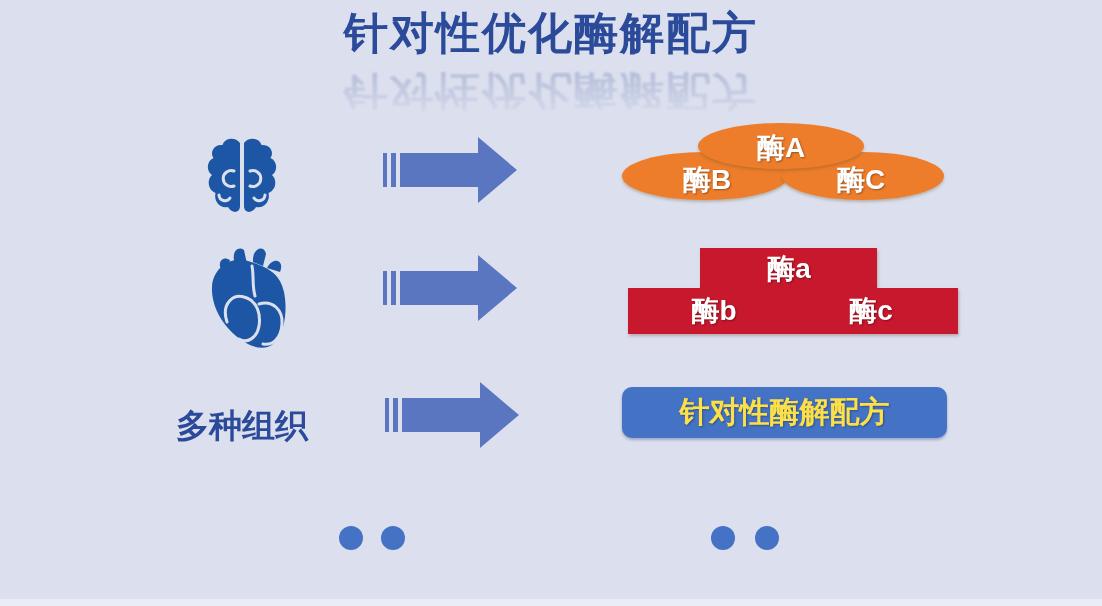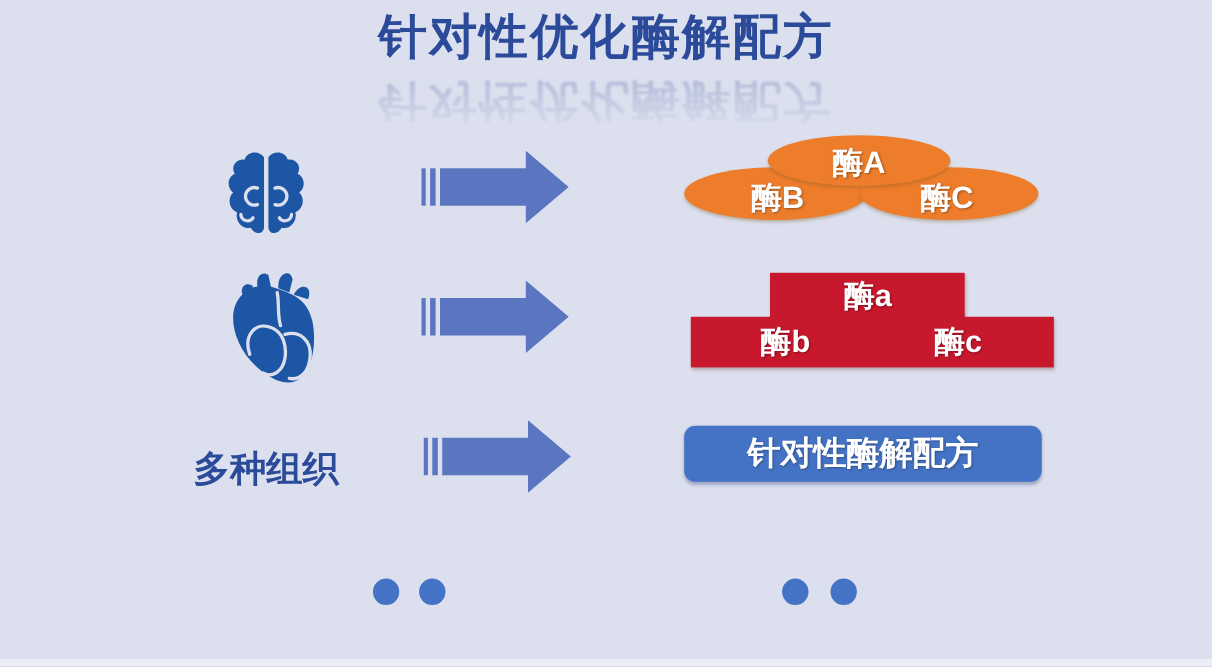--- a/index.html
+++ b/index.html
@@ -55,21 +55,21 @@
     text-shadow:1px 1px 2px rgba(0,0,0,0.35);
   }
   
   .formula-pill {
     position:absolute; left:622px; top:387px; width:325px; height:51px;
     background:#4472C4; border-radius:10px;
     display:flex; align-items:center; justify-content:center;
     box-shadow:0 2px 3px rgba(80,95,150,0.45);
   }
   .formula-pill span {
-    color:#ffffff; font-size:30px; font-weight:bold;
+    color:#fde047; font-size:30px; font-weight:bold;
     text-shadow:1px 1px 2px rgba(0,0,0,0.3);
   }
   
   .outcome {
     position:absolute; top:466px; width:260px; height:132px;
     background:#2c4e9c; border-radius:50%;
     display:flex; flex-direction:column; align-items:center; justify-content:center;
     box-shadow:0 3px 5px rgba(90,100,150,0.5);
   }
   .outcome span {

